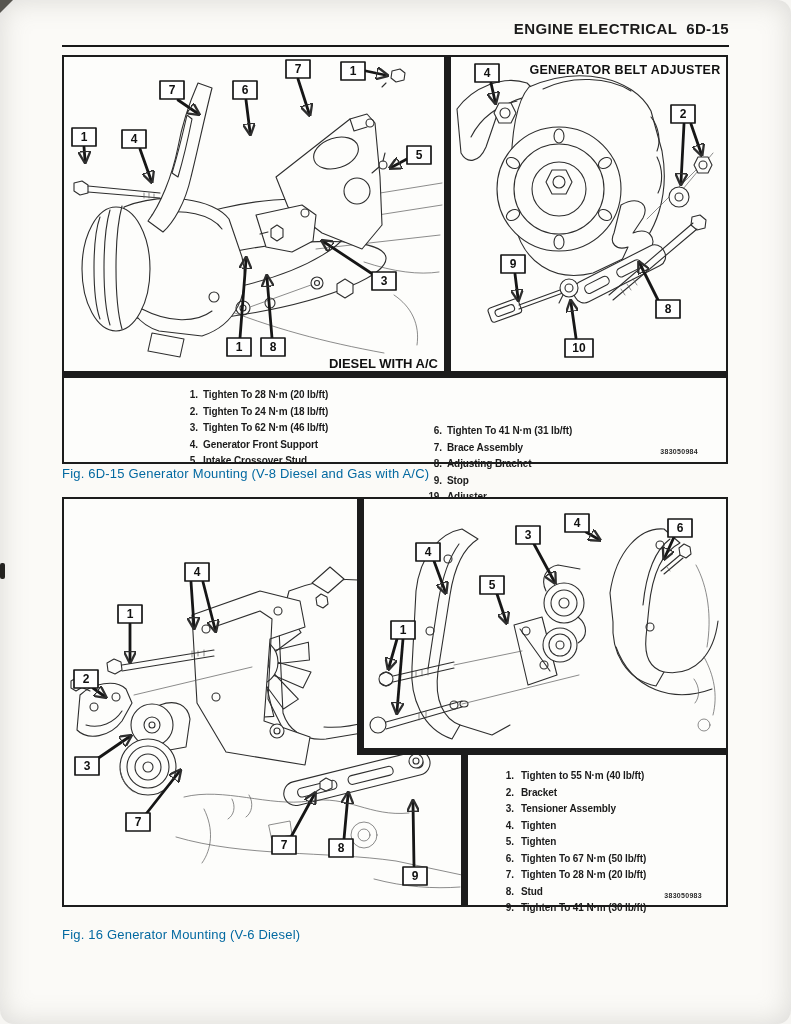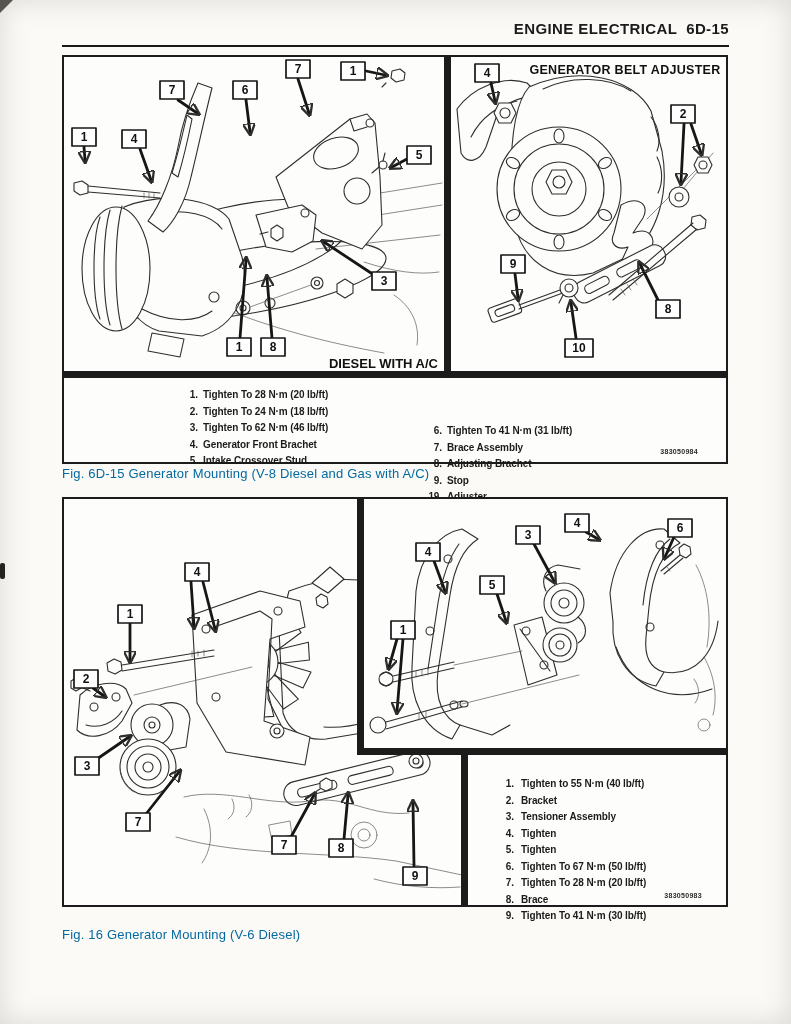--- a/index.html
+++ b/index.html
@@ -2,21 +2,21 @@
 <html><head>
 <meta charset="utf-8">
 <style>
   html,body{margin:0;padding:0;}
   body{
     width:791px;height:1024px;position:relative;overflow:hidden;
     background:#f7f6f3;
     font-family:"Liberation Sans","DejaVu Sans",sans-serif;
     color:#1b1b1b;
   }
-  .page{position:absolute;inset:0;background:#fbfaf7;box-shadow:inset 0 0 28px rgba(120,118,110,.25);}
+  .page{position:absolute;inset:0;background:#fbfaf7;box-shadow:inset 0 0 28px rgba(120,118,110,.25);border-radius:14px;}
   
   .hdr{position:absolute;top:20px;left:62px;width:667px;text-align:right;
        font-weight:bold;font-size:15px;letter-spacing:.4px;white-space:pre;}
   .hdr-rule{position:absolute;top:45px;left:62px;width:667px;height:2px;background:#181818;}
   
   .figbox{position:absolute;left:62px;width:662px;border:2px solid #1c1c1c;background:#fdfdfb;}
   #figtop{top:55px;height:405px;}
   #figbot{top:497px;height:406px;}
   .vdiv{position:absolute;left:380px;top:0;width:7px;height:314px;background:#1c1c1c;}
   .hdiv{position:absolute;left:0;right:0;top:314px;height:7px;background:#1c1c1c;}
@@ -34,21 +34,21 @@
   .blegend .ln{width:18px;margin-right:7px;}
   .pn{position:absolute;font-size:7px;font-weight:bold;color:#2a2a2a;letter-spacing:.3px;}
   .legend-top .pn{right:28px;bottom:7px;}
   
   .caption{position:absolute;left:62px;width:662px;text-align:left;font-size:13px;color:#0369a1;letter-spacing:.2px;}
   #capTop{top:466px;} #capBot{top:906px;margin-top:21px;}
   
   .inset{position:absolute;left:293px;top:0;right:0;height:256px;background:#fdfdfb;
          border-left:7px solid #1c1c1c;border-bottom:7px solid #1c1c1c;box-sizing:border-box;}
   .blegend{position:absolute;left:397px;top:256px;right:0;bottom:0;background:#fdfdfb;
-           border-left:7px solid #1c1c1c;box-sizing:border-box;padding:21px 0 0 28px;}
+           border-left:7px solid #1c1c1c;box-sizing:border-box;padding:13px 0 0 28px;}
   .blegend .pn{right:24px;bottom:6px;}
   
   .ln-art path,.ln-art line,.ln-art circle,.ln-art ellipse,.ln-art rect,.ln-art polygon,.ln-art polyline{
     fill:none;stroke:#2e2e2e;stroke-width:1.1;stroke-linecap:round;stroke-linejoin:round;}
   .ln-art .fw{fill:#fdfdfb;}
   .ln-art .thin{stroke-width:.7;stroke:#5a5a5a;}
   .ln-art .arrow{stroke:#161616;stroke-width:2.8;}
   .ln-art .co-box{fill:#ffffff;stroke:#161616;stroke-width:1.7;}
   .ln-art text{stroke:none;fill:#111;}
   .ln-art .co-num{font:bold 12px "Liberation Sans","DejaVu Sans",sans-serif;text-anchor:middle;}
@@ -270,21 +270,21 @@
       </svg>
     </div>
 
     <div class="hdiv"></div>
 
     <div class="legend-top">
       <div class="lcol" id="lcol1">
         <div class="lrow"><span class="ln">1.</span><span>Tighten To 28 N·m (20 lb/ft)</span></div>
         <div class="lrow"><span class="ln">2.</span><span>Tighten To 24 N·m (18 lb/ft)</span></div>
         <div class="lrow"><span class="ln">3.</span><span>Tighten To 62 N·m (46 lb/ft)</span></div>
-        <div class="lrow"><span class="ln">4.</span><span>Generator Front Brachet</span></div>
+        <div class="lrow"><span class="ln">4.</span><span>Generator Front Support</span></div>
         <div class="lrow"><span class="ln">5.</span><span>Intake Crossover Stud</span></div>
       </div>
       <div class="lcol" id="lcol2">
         <div class="lrow"><span class="ln">6.</span><span>Tighten To 41 N·m (31 lb/ft)</span></div>
         <div class="lrow"><span class="ln">7.</span><span>Brace Assembly</span></div>
         <div class="lrow"><span class="ln">8.</span><span>Adjusting Brachet</span></div>
         <div class="lrow"><span class="ln">9.</span><span>Stop</span></div>
         <div class="lrow"><span class="ln">19.</span><span>Adjuster</span></div>
       </div>
       <div class="pn">383050984</div>
@@ -509,21 +509,21 @@
     </div>
 
     <div class="blegend">
       <div class="lrow"><span class="ln">1.</span><span>Tighten to 55 N·m (40 lb/ft)</span></div>
       <div class="lrow"><span class="ln">2.</span><span>Bracket</span></div>
       <div class="lrow"><span class="ln">3.</span><span>Tensioner Assembly</span></div>
       <div class="lrow"><span class="ln">4.</span><span>Tighten</span></div>
       <div class="lrow"><span class="ln">5.</span><span>Tighten</span></div>
       <div class="lrow"><span class="ln">6.</span><span>Tighten To 67 N·m (50 lb/ft)</span></div>
       <div class="lrow"><span class="ln">7.</span><span>Tighten To 28 N·m (20 lb/ft)</span></div>
-      <div class="lrow"><span class="ln">8.</span><span>Brace</span></div>
+      <div class="lrow"><span class="ln">8.</span><span>Stud</span></div>
       <div class="lrow"><span class="ln">9.</span><span>Tighten To 41 N·m (30 lb/ft)</span></div>
       <div class="pn">383050983</div>
     </div>
   </div>
 
   <div class="caption" id="capBot">Fig. 16 Generator Mounting (V-6 Diesel)</div>
 
   <div class="art-corner"></div>
   <div class="art-speck"></div>
 </div>

